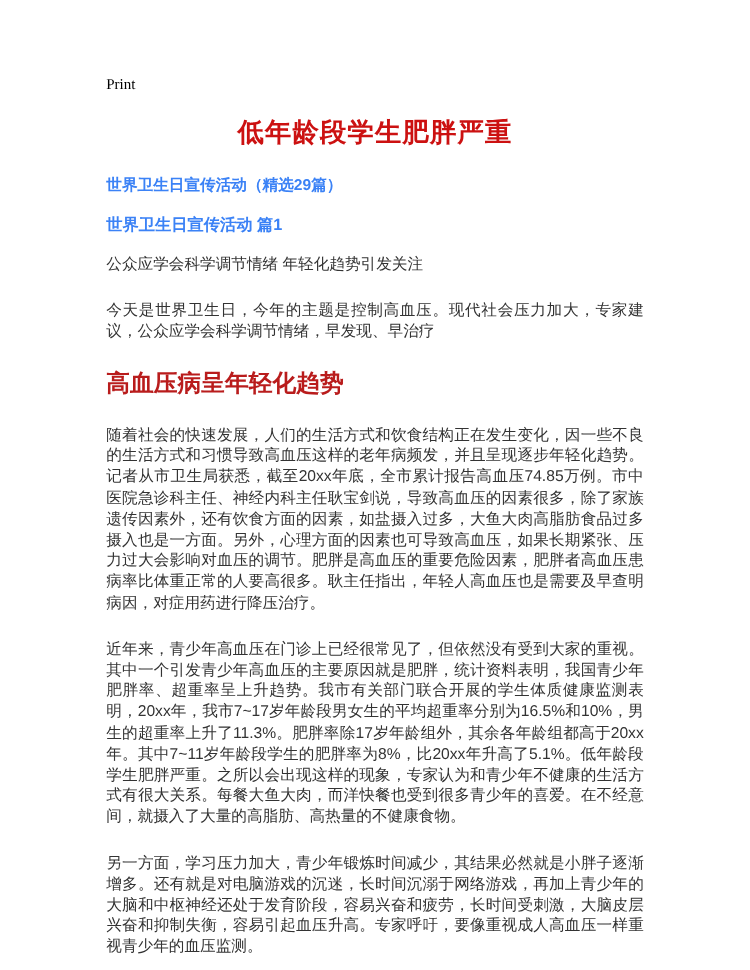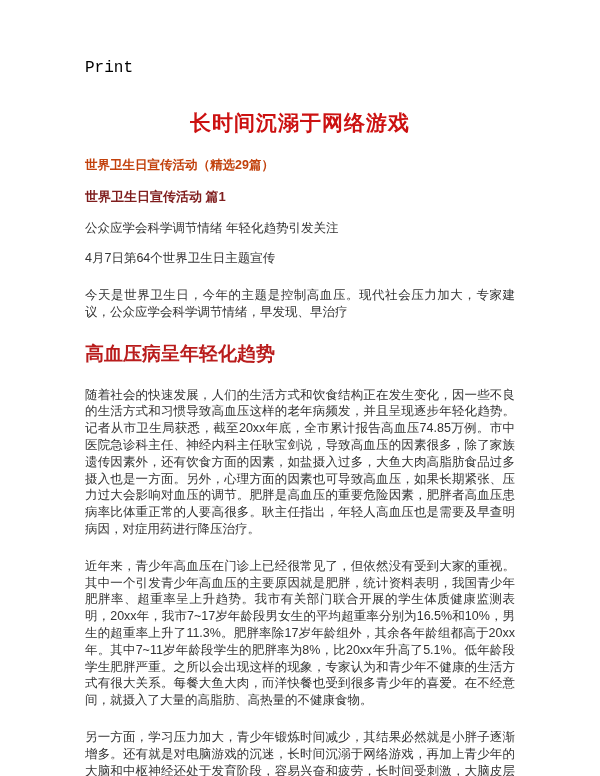--- a/index.html
+++ b/index.html
@@ -12,44 +12,44 @@
     width: 600px;
     min-height: 776px;
     box-sizing: border-box;
     background: #ffffff;
     padding: 58px 85px 40px 85px;
     font-family: "Liberation Sans", sans-serif;
     color: #333333;
   }
   .print-button {
     display: inline-block;
-    font-family: Liberation Mono, monospace;
-    font-size: 16px;
+    font-family: Liberation Serif, serif;
+    font-size: 12px;
     color: #000000;
-    margin-bottom: 16px;
+    margin-bottom: 0;
     cursor: pointer;
   }
   .doc-title {
     text-align: center;
     font-size: 21px;
     font-weight: bold;
     color: #cc1111;
     margin: 16px 0 20px 0;
     letter-spacing: 1px;
   }
   .collection-title {
     font-size: 12.5px;
     font-weight: bold;
-    color: #c2410c;
+    color: #3b82f6;
     margin: 12px 0 14px 0;
   }
   .section-heading {
     font-size: 13px;
     font-weight: bold;
-    color: #7f1d1d;
+    color: #3b82f6;
     margin: 14px 0 14px 0;
   }
   .line {
     font-size: 12.5px;
     color: #333333;
     margin: 13px 0;
   }
   .para {
     font-size: 12.5px;
     line-height: 16.8px;
@@ -64,29 +64,28 @@
     margin: 20px 0 14px 0;
   }
 </style>
 </head>
 <body>
 
 <div class="page">
 
   <div class="print-button">Print</div>
 
-  <h1 class="doc-title" style="color: rgb(204, 17, 17);">长时间沉溺于网络游戏</h1>
+  <h1 class="doc-title" style="color: rgb(204, 17, 17);">低年龄段学生肥胖严重</h1>
 
   <div class="collection-title">世界卫生日宣传活动（精选29篇）</div>
 
   <div class="section-heading">世界卫生日宣传活动 篇1</div>
 
   <div class="line">公众应学会科学调节情绪 年轻化趋势引发关注</div>
 
-  <div class="line">4月7日第64个世界卫生日主题宣传</div>
 
   <p class="para">今天是世界卫生日，今年的主题是控制高血压。现代社会压力加大，专家建议，公众应学会科学调节情绪，早发现、早治疗</p>
 
   <div class="sub-heading">高血压病呈年轻化趋势</div>
 
   <p class="para">随着社会的快速发展，人们的生活方式和饮食结构正在发生变化，因一些不良的生活方式和习惯导致高血压这样的老年病频发，并且呈现逐步年轻化趋势。记者从市卫生局获悉，截至20xx年底，全市累计报告高血压74.85万例。市中医院急诊科主任、神经内科主任耿宝剑说，导致高血压的因素很多，除了家族遗传因素外，还有饮食方面的因素，如盐摄入过多，大鱼大肉高脂肪食品过多摄入也是一方面。另外，心理方面的因素也可导致高血压，如果长期紧张、压力过大会影响对血压的调节。肥胖是高血压的重要危险因素，肥胖者高血压患病率比体重正常的人要高很多。耿主任指出，年轻人高血压也是需要及早查明病因，对症用药进行降压治疗。</p>
 
 
   <p class="para">近年来，青少年高血压在门诊上已经很常见了，但依然没有受到大家的重视。其中一个引发青少年高血压的主要原因就是肥胖，统计资料表明，我国青少年肥胖率、超重率呈上升趋势。我市有关部门联合开展的学生体质健康监测表明，20xx年，我市7~17岁年龄段男女生的平均超重率分别为16.5%和10%，男生的超重率上升了11.3%。肥胖率除17岁年龄组外，其余各年龄组都高于20xx年。其中7~11岁年龄段学生的肥胖率为8%，比20xx年升高了5.1%。低年龄段学生肥胖严重。之所以会出现这样的现象，专家认为和青少年不健康的生活方式有很大关系。每餐大鱼大肉，而洋快餐也受到很多青少年的喜爱。在不经意间，就摄入了大量的高脂肪、高热量的不健康食物。</p>
 

